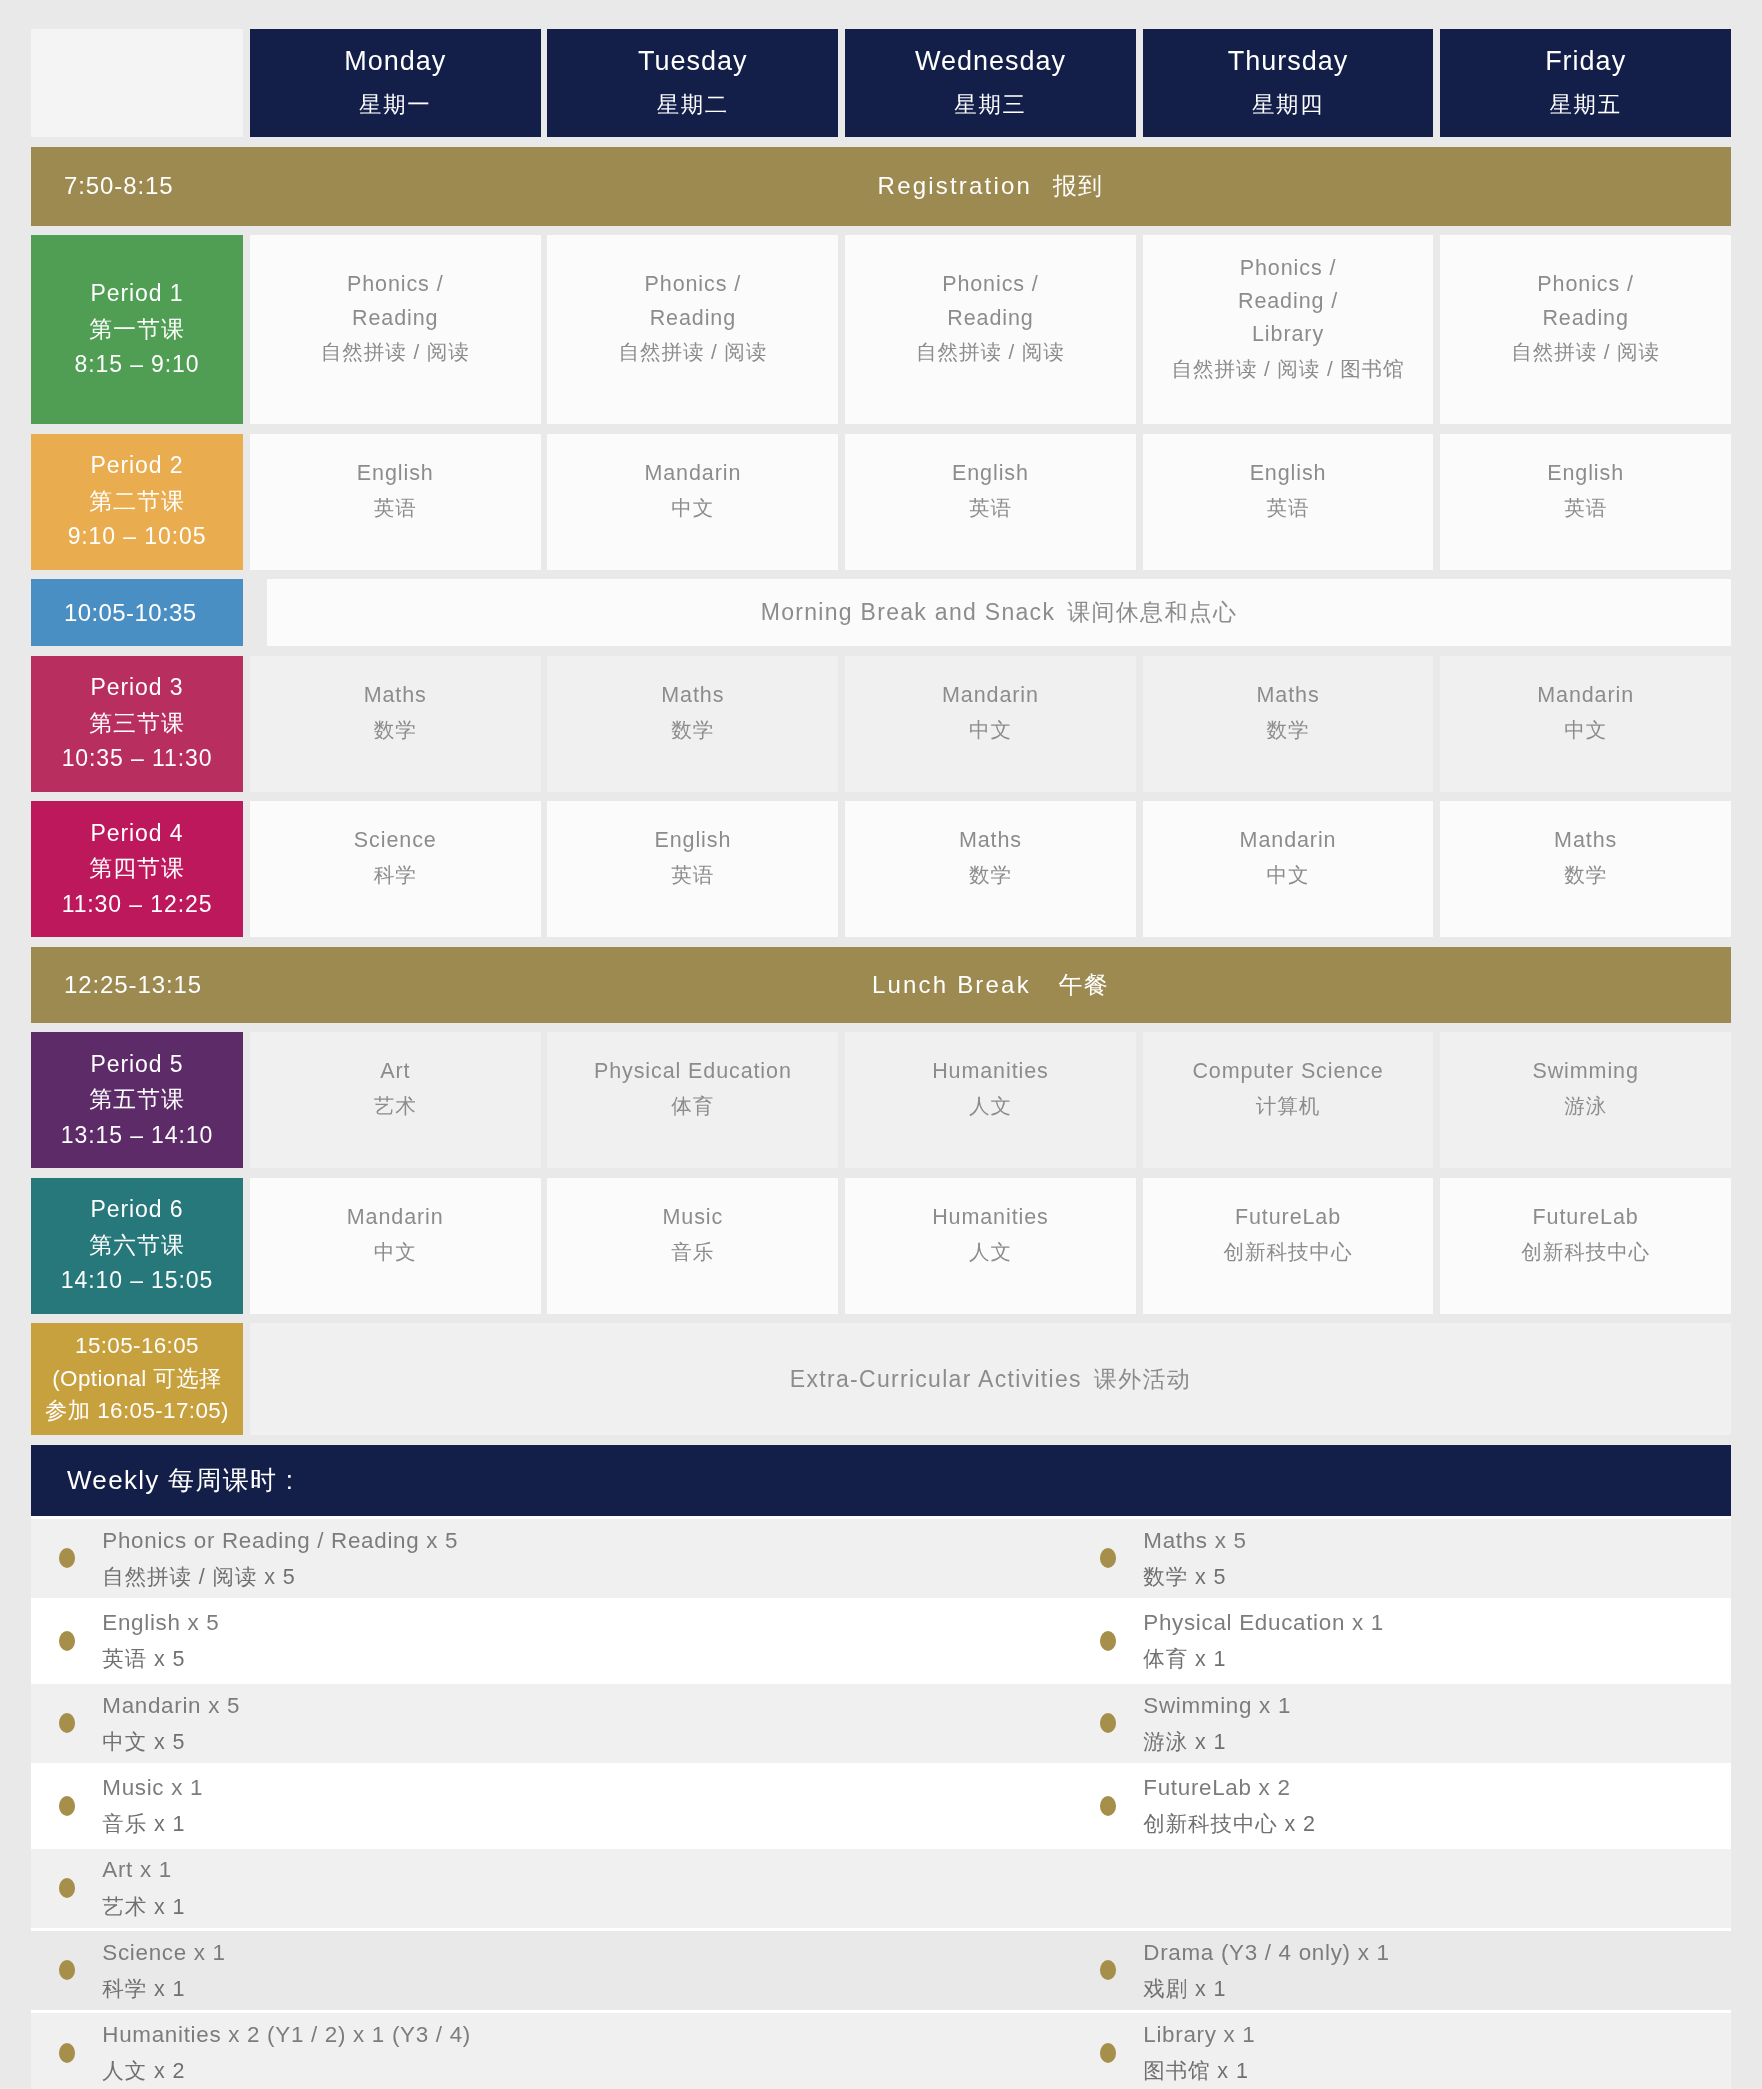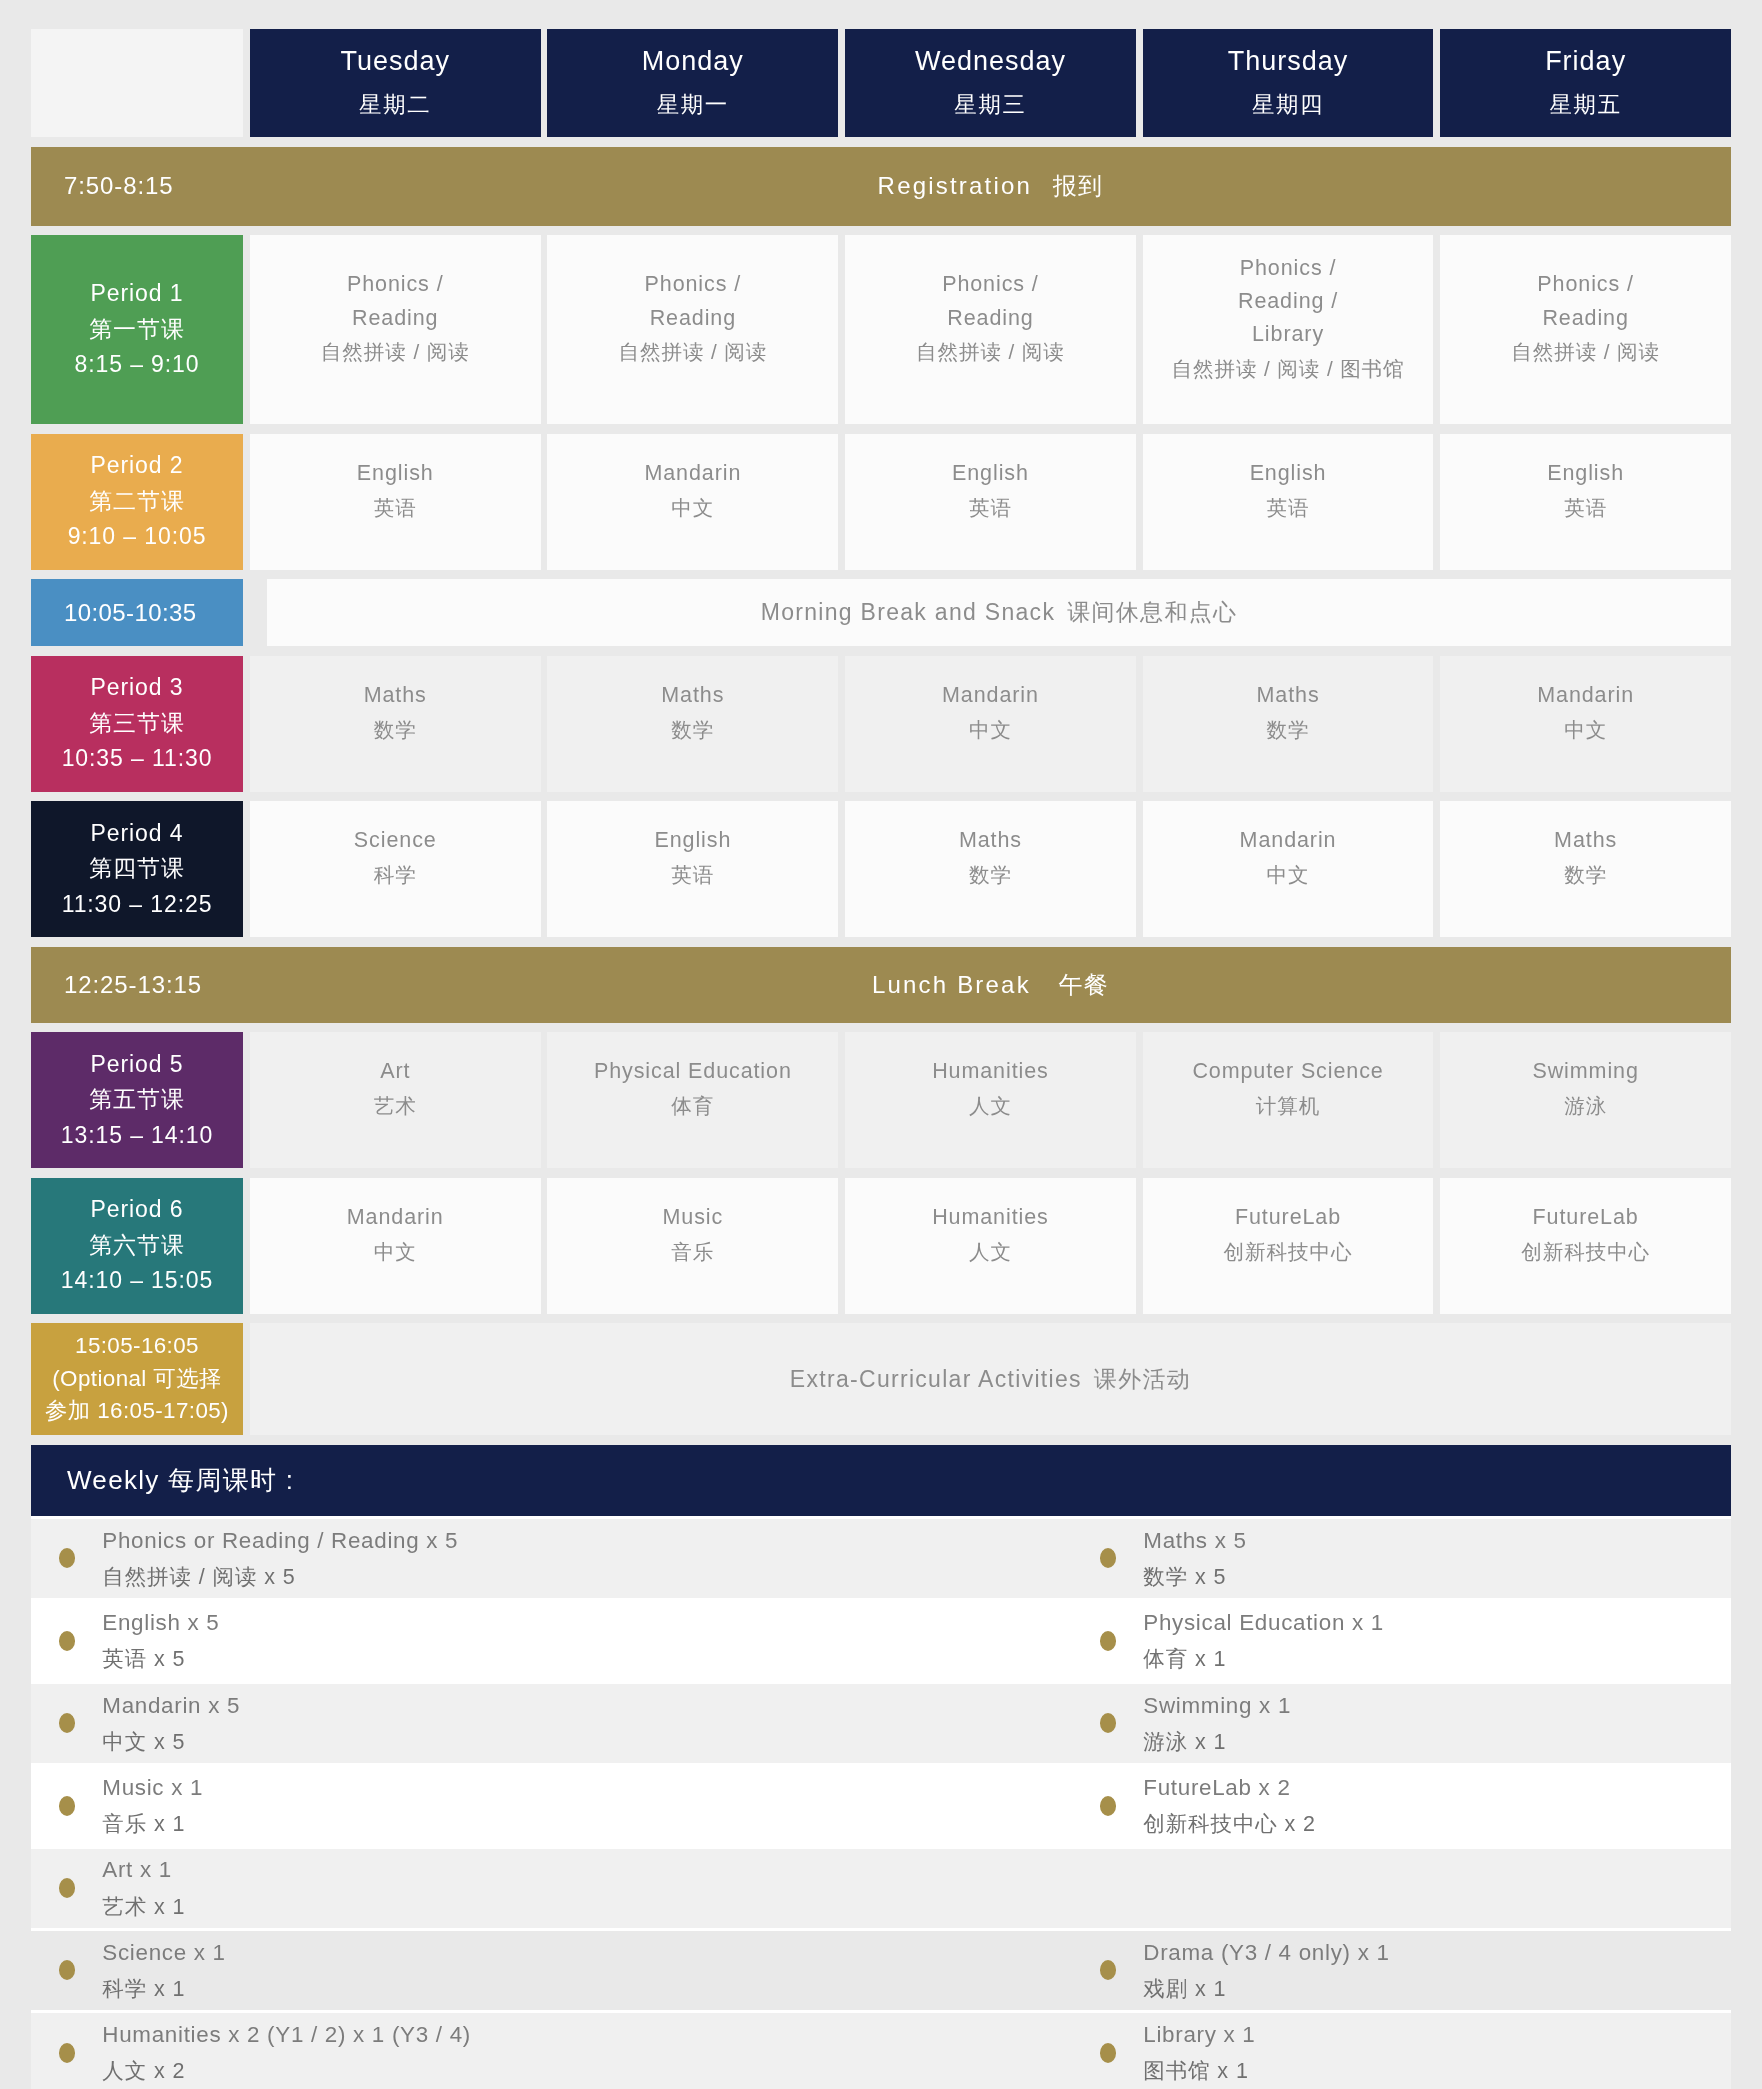--- a/index.html
+++ b/index.html
@@ -67,21 +67,21 @@
   .row-p1 { height:189px; }
   .row-std { height:136px; }
   .pblock {
     color:#fff; text-align:center;
     display:flex; flex-direction:column; justify-content:center; align-items:center;
     font-size:23px; line-height:1.55; letter-spacing:0.9px;
   }
   .bg-p1 { background:#4f9e54; }
   .bg-p2 { background:#e9ac4e; }
   .bg-p3 { background:#b82f5f; }
-  .bg-p4 { background:#0f172a; }
+  .bg-p4 { background:#be185d; }
   .bg-p5 { background:#5d2b68; }
   .bg-p6 { background:#27787a; }
   .cell {
     background:#fbfbfb; color:#8c8c8c; text-align:center;
     display:flex; flex-direction:column; justify-content:center; align-items:center;
     padding-bottom:22.4px;
   }
   .row-shaded .cell { background:#f0f0f0; }
   .cell-en { font-size:21.5px; line-height:1.55; letter-spacing:0.9px; white-space:pre-line; }
   .cell-zh { font-size:20.6px; line-height:1.5; letter-spacing:0.9px; margin-top:2.6px; }
@@ -111,26 +111,26 @@
   .w-zh { font-size:21.5px; color:#707070; letter-spacing:0.9px; margin-top:6px; }
 
   .gold-bar { height:17px; background:#a08c4d; }
 </style>
 </head>
 <body>
 
 <div class="grid header-row">
   <div class="corner"></div>
   <div class="day">
+    <div class="day-en">Monday</div>
+    <div class="day-zh">星期一</div>
+  </div>
+  <div class="day">
     <div class="day-en">Tuesday</div>
     <div class="day-zh">星期二</div>
-  </div>
-  <div class="day">
-    <div class="day-en">Monday</div>
-    <div class="day-zh">星期一</div>
   </div>
   <div class="day">
     <div class="day-en">Wednesday</div>
     <div class="day-zh">星期三</div>
   </div>
   <div class="day">
     <div class="day-en">Thursday</div>
     <div class="day-zh">星期四</div>
   </div>
   <div class="day">

